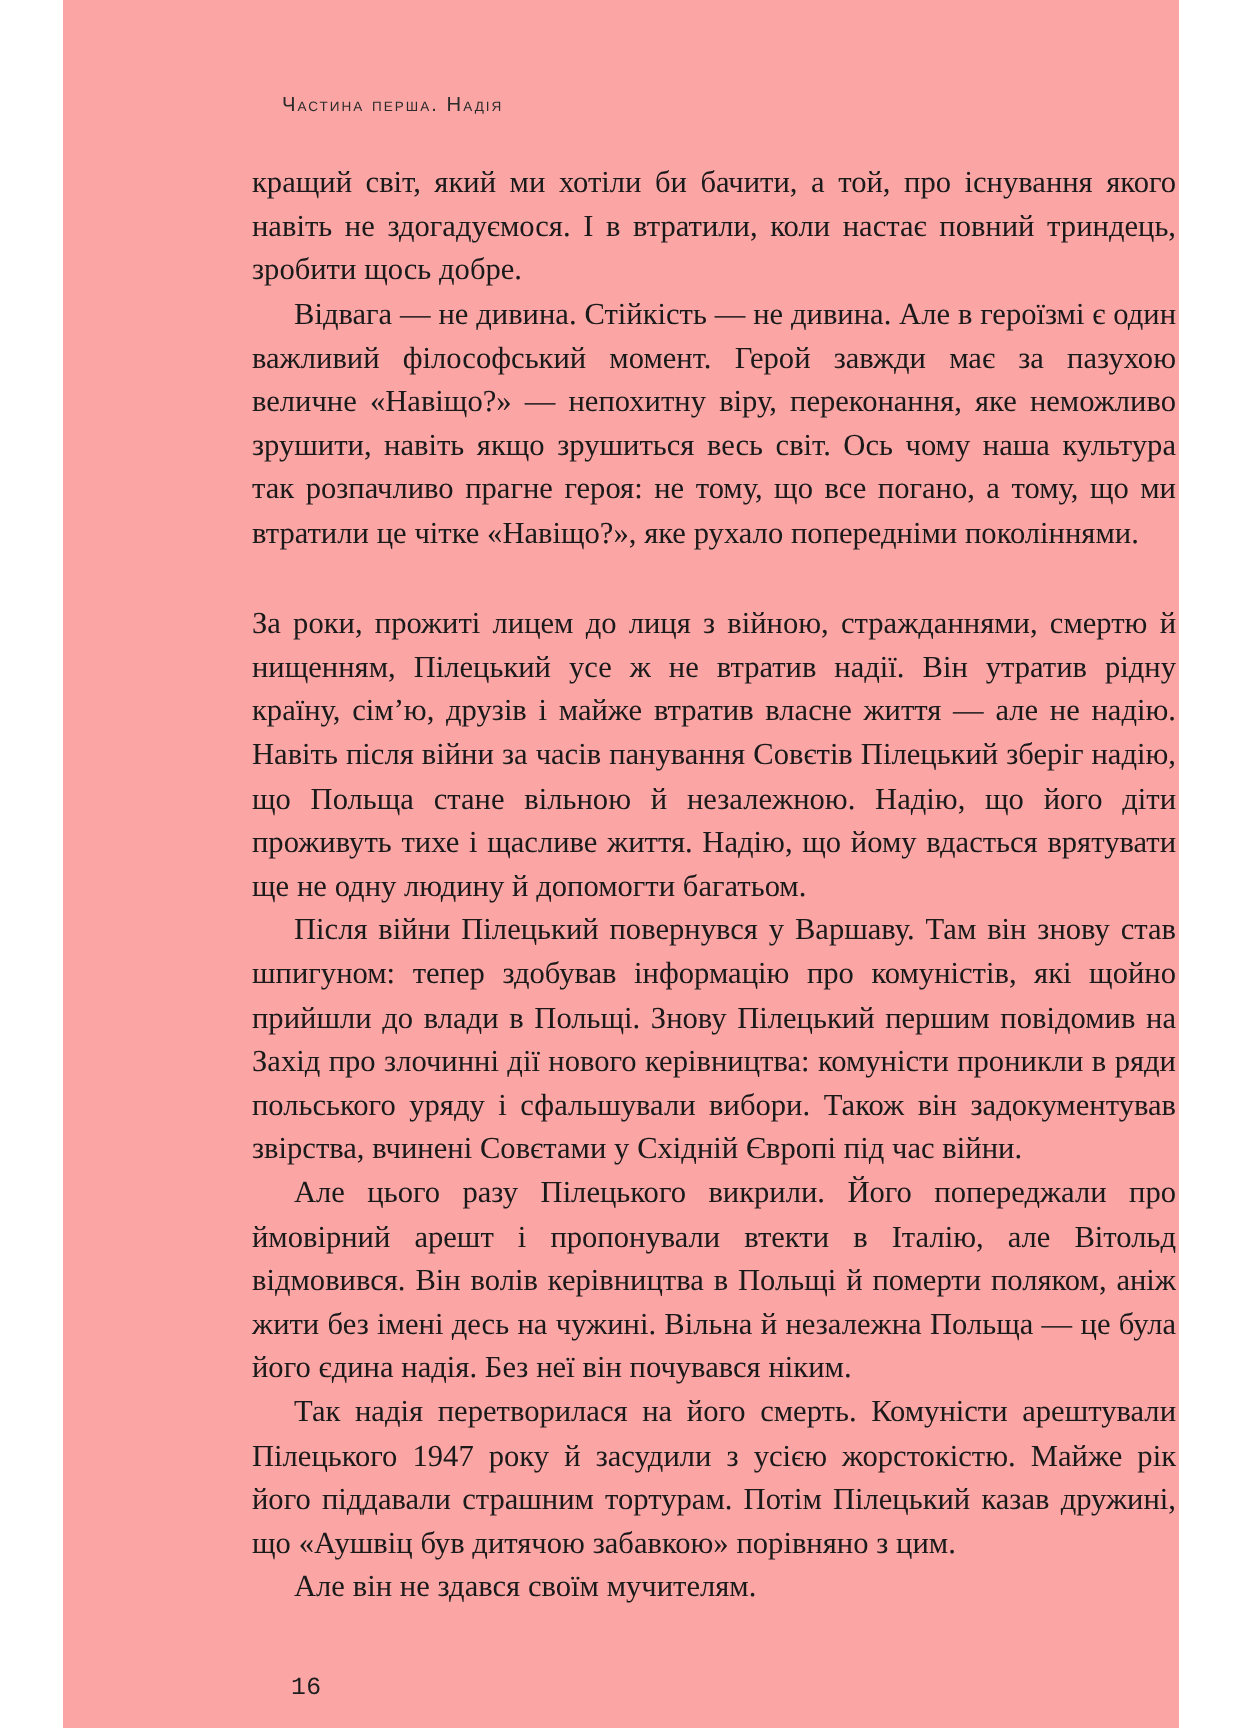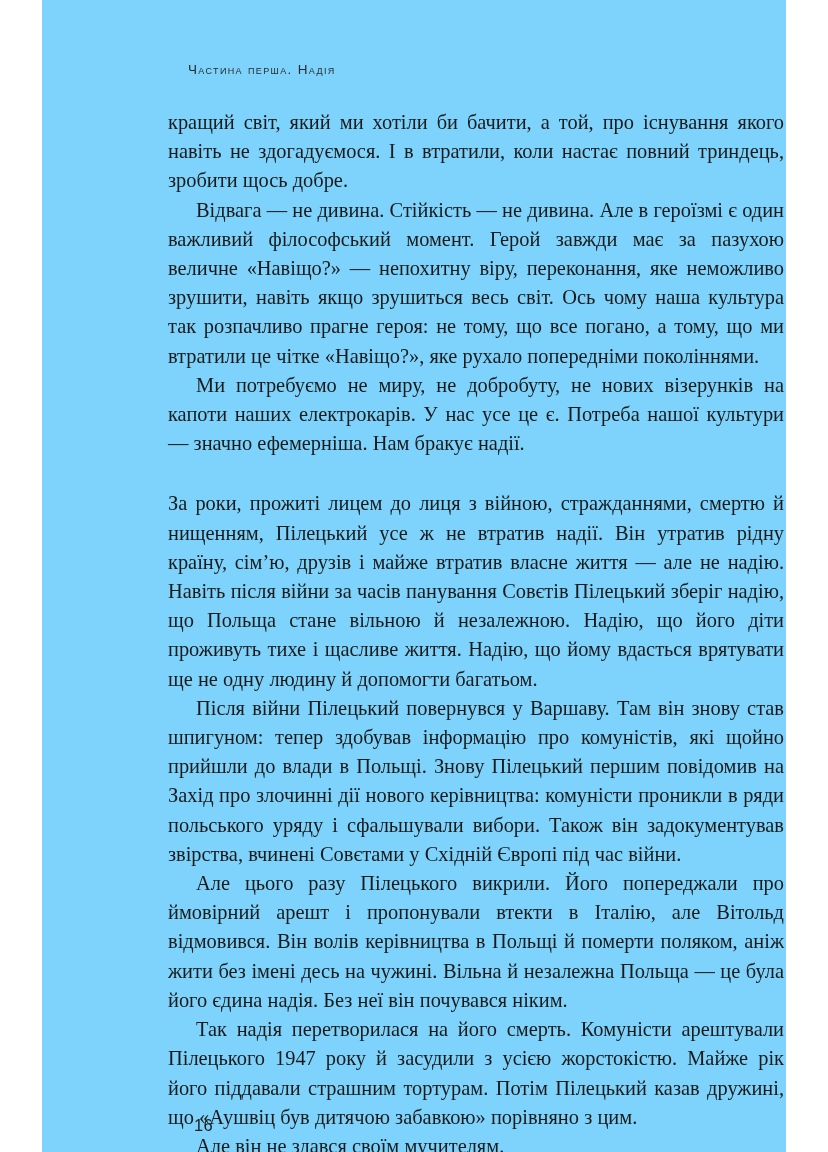--- a/index.html
+++ b/index.html
@@ -7,21 +7,21 @@
     margin: 0;
     padding: 0;
     background: #ffffff;
   }
 
   .page {
     position: relative;
     width: 744px;
     height: 1152px;
     margin: 0 auto;
-    background: #7dd3fc;
+    background: #fca5a5;
     overflow: hidden;
     box-sizing: border-box;
   }
 
   
   .running-head {
     position: absolute;
     left: 146px;
     top: 63px;
     font-family: "Liberation Sans", sans-serif;
@@ -66,40 +66,39 @@
   
   .section-gap {
     height: 31px;
   }
 
   
   .folio {
     position: absolute;
     left: 152px;
     top: 1117px;
-    font-family: Liberation Sans, sans-serif;
+    font-family: Liberation Mono, monospace;
     font-size: 16.5px;
     color: #1d1d1d;
     line-height: 1;
     letter-spacing: 0.3px;
   }
 </style>
 </head>
 <body>
 
 <div class="page">
 
   <div class="running-head">Частина перша. Надія</div>
 
   <div class="text-block">
 
     <div>
       <p class="para no-indent">кращий світ, який ми хотіли би бачити, а той, про існування якого навіть не здогадуємося. І в втратили, коли настає повний триндець, зробити щось добре.</p>
       <p class="para indent">Відвага — не дивина. Стійкість — не дивина. Але в героїзмі є один важливий філософський момент. Герой завжди має за пазухою величне «Навіщо?» — непохитну віру, переконання, яке неможливо зрушити, навіть якщо зрушиться весь світ. Ось чому наша культура так розпачливо прагне героя: не тому, що все погано, а тому, що ми втратили це чітке «Навіщо?», яке рухало попередніми поколіннями.</p>
-      <p class="para indent">Ми потребуємо не миру, не добробуту, не нових візерунків на капоти наших електрокарів. У нас усе це є. Потреба нашої культури — значно ефемерніша. Нам бракує надії.</p>
     </div>
 
     <div class="section-gap"></div>
 
     <div>
       <p class="para no-indent">За роки, прожиті лицем до лиця з війною, стражданнями, смертю й нищенням, Пілецький усе ж не втратив надії. Він утратив рідну країну, сім’ю, друзів і майже втратив власне життя — але не надію. Навіть після війни за часів панування Совєтів Пілецький зберіг надію, що Польща стане вільною й незалежною. Надію, що його діти проживуть тихе і щасливе життя. Надію, що йому вдасться врятувати ще не одну людину й допомогти багатьом.</p>
       <p class="para indent">Після війни Пілецький повернувся у Варшаву. Там він знову став шпигуном: тепер здобував інформацію про комуністів, які щойно прийшли до влади в Польщі. Знову Пілецький першим повідомив на Захід про злочинні дії нового керівництва: комуністи проникли в ряди польського уряду і сфальшували вибори. Також він задокументував звірства, вчинені Совєтами у Східній Європі під час війни.</p>
       <p class="para indent">Але цього разу Пілецького викрили. Його попереджали про ймовірний арешт і пропонували втекти в Італію, але Вітольд відмовився. Він волів керівництва в Польщі й померти поляком, аніж жити без імені десь на чужині. Вільна й незалежна Польща — це була його єдина надія. Без неї він почувався ніким.</p>
       <p class="para indent">Так надія перетворилася на його смерть. Комуністи арештували Пілецького 1947 року й засудили з усією жорстокістю. Майже рік його піддавали страшним тортурам. Потім Пілецький казав дружині, що «Аушвіц був дитячою забавкою» порівняно з цим.</p>
       <p class="para indent">Але він не здався своїм мучителям.</p>

